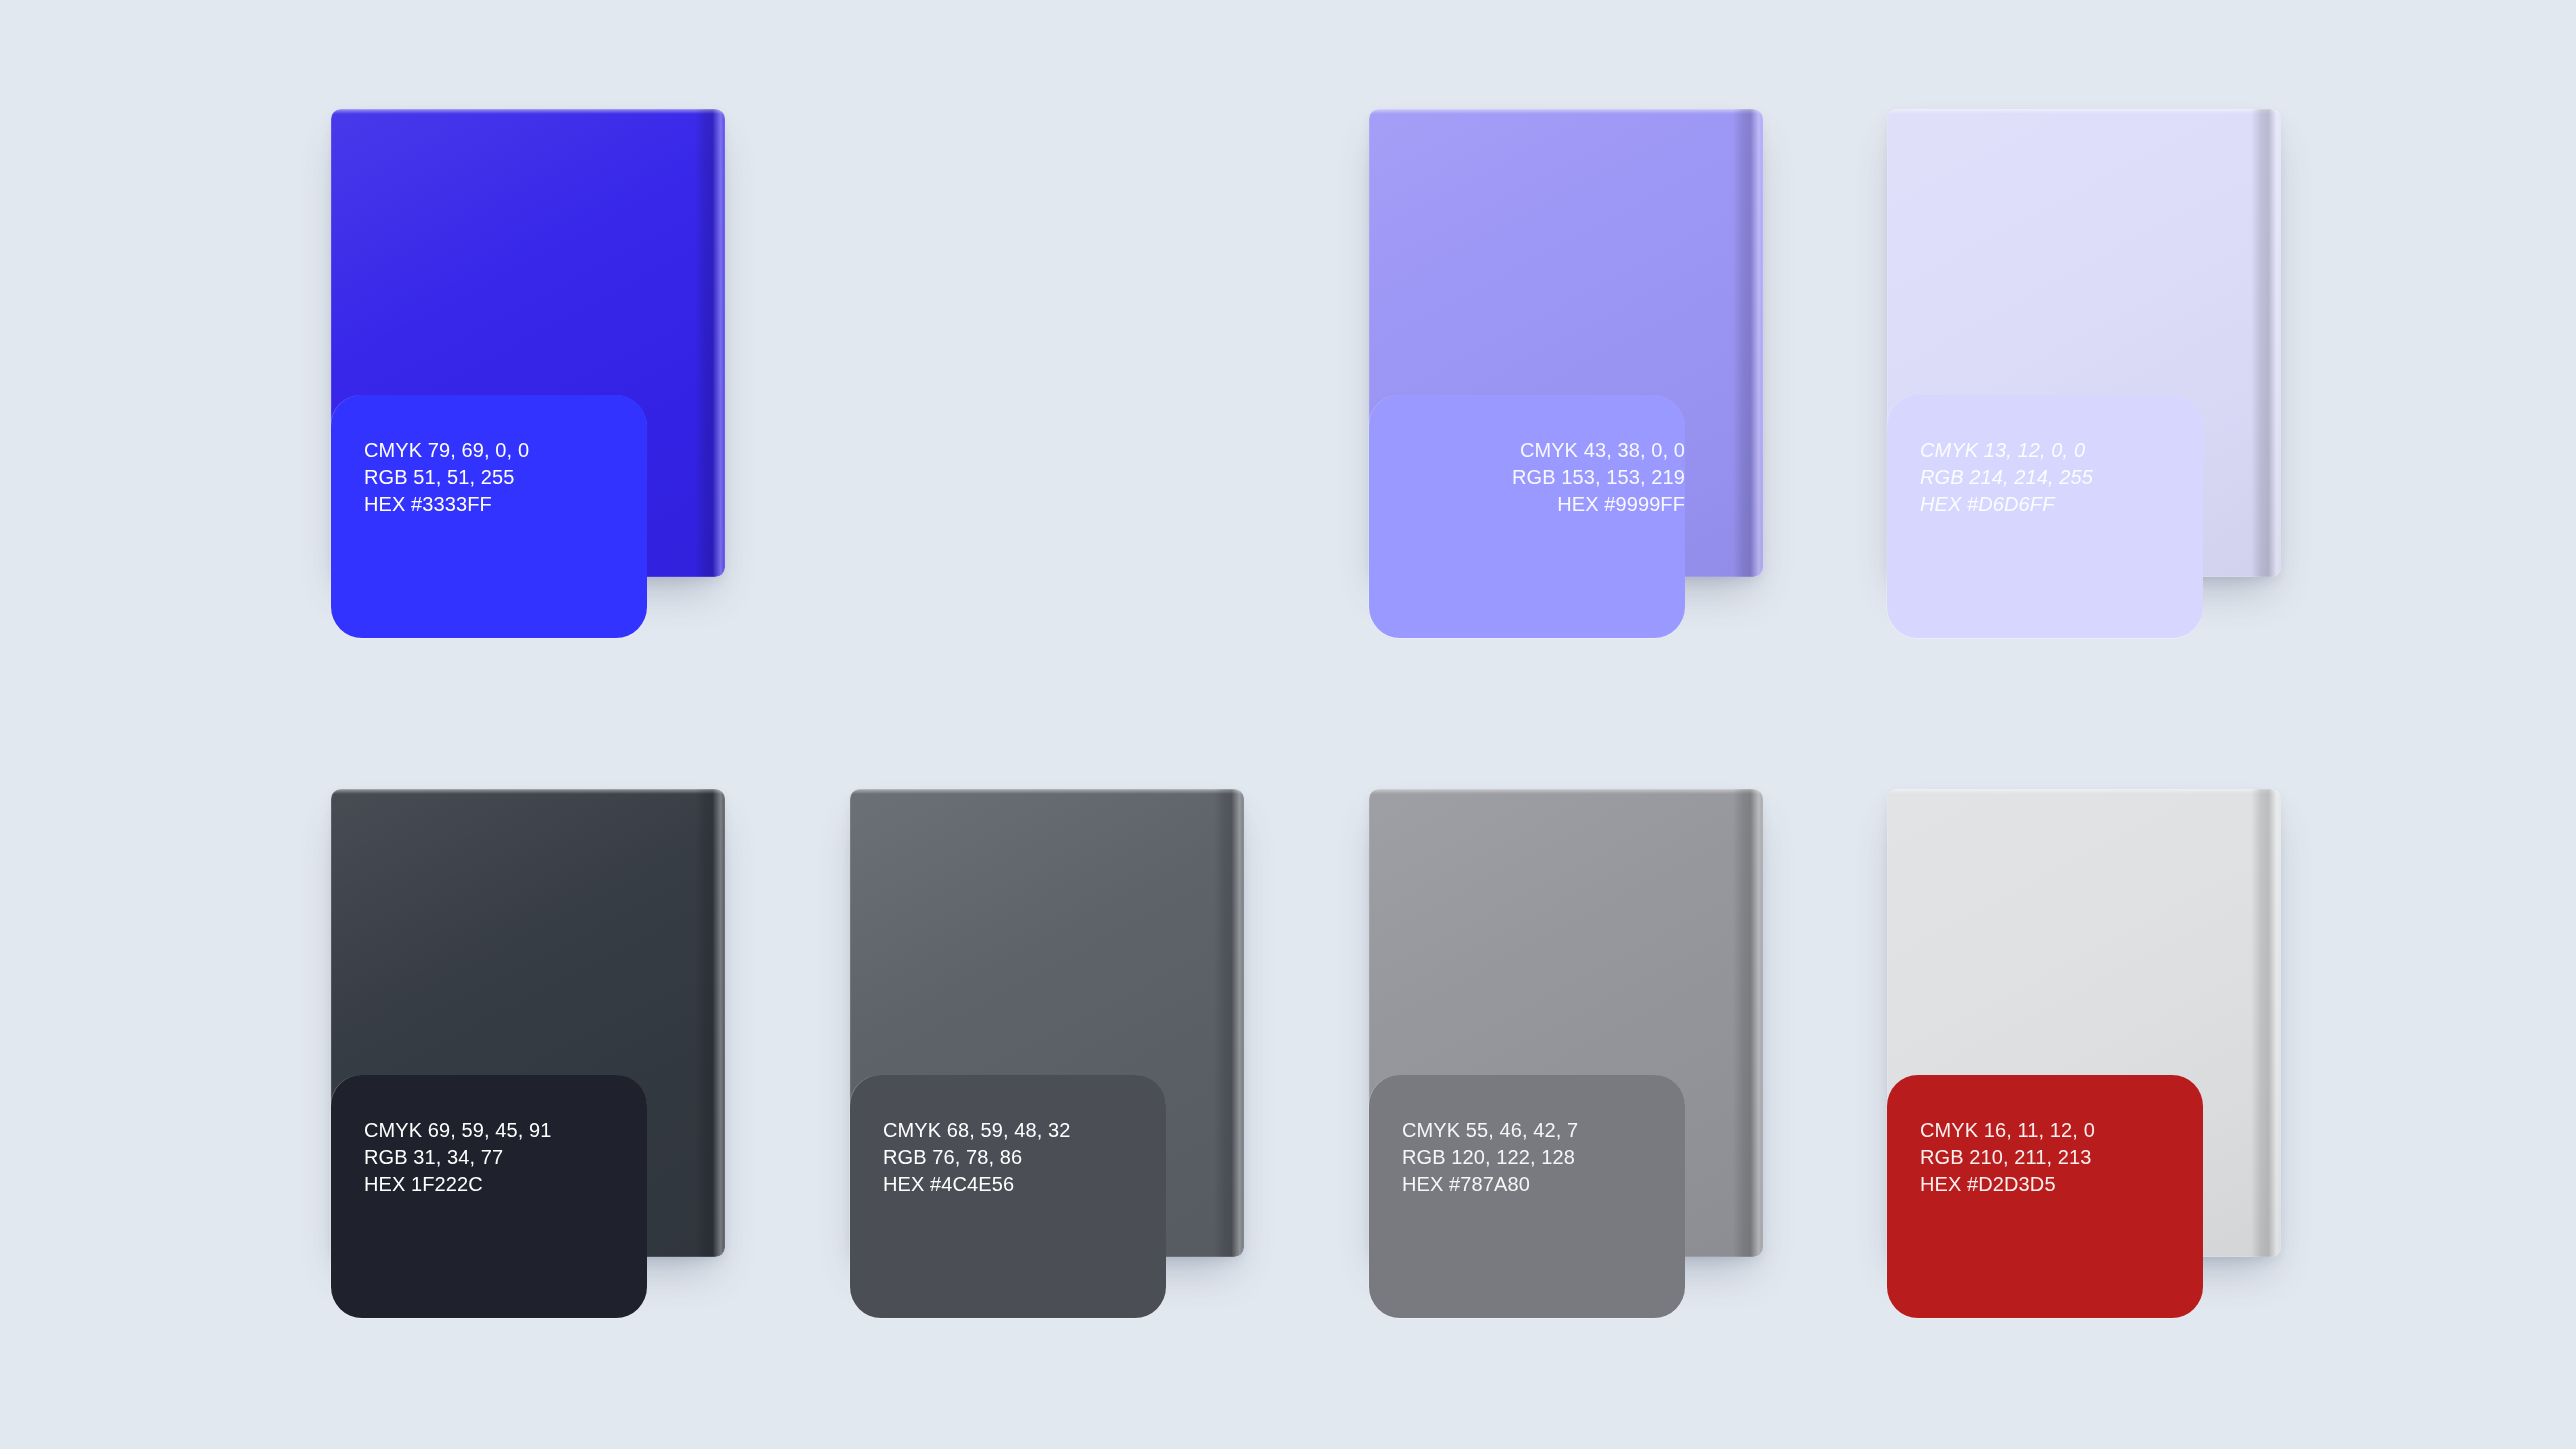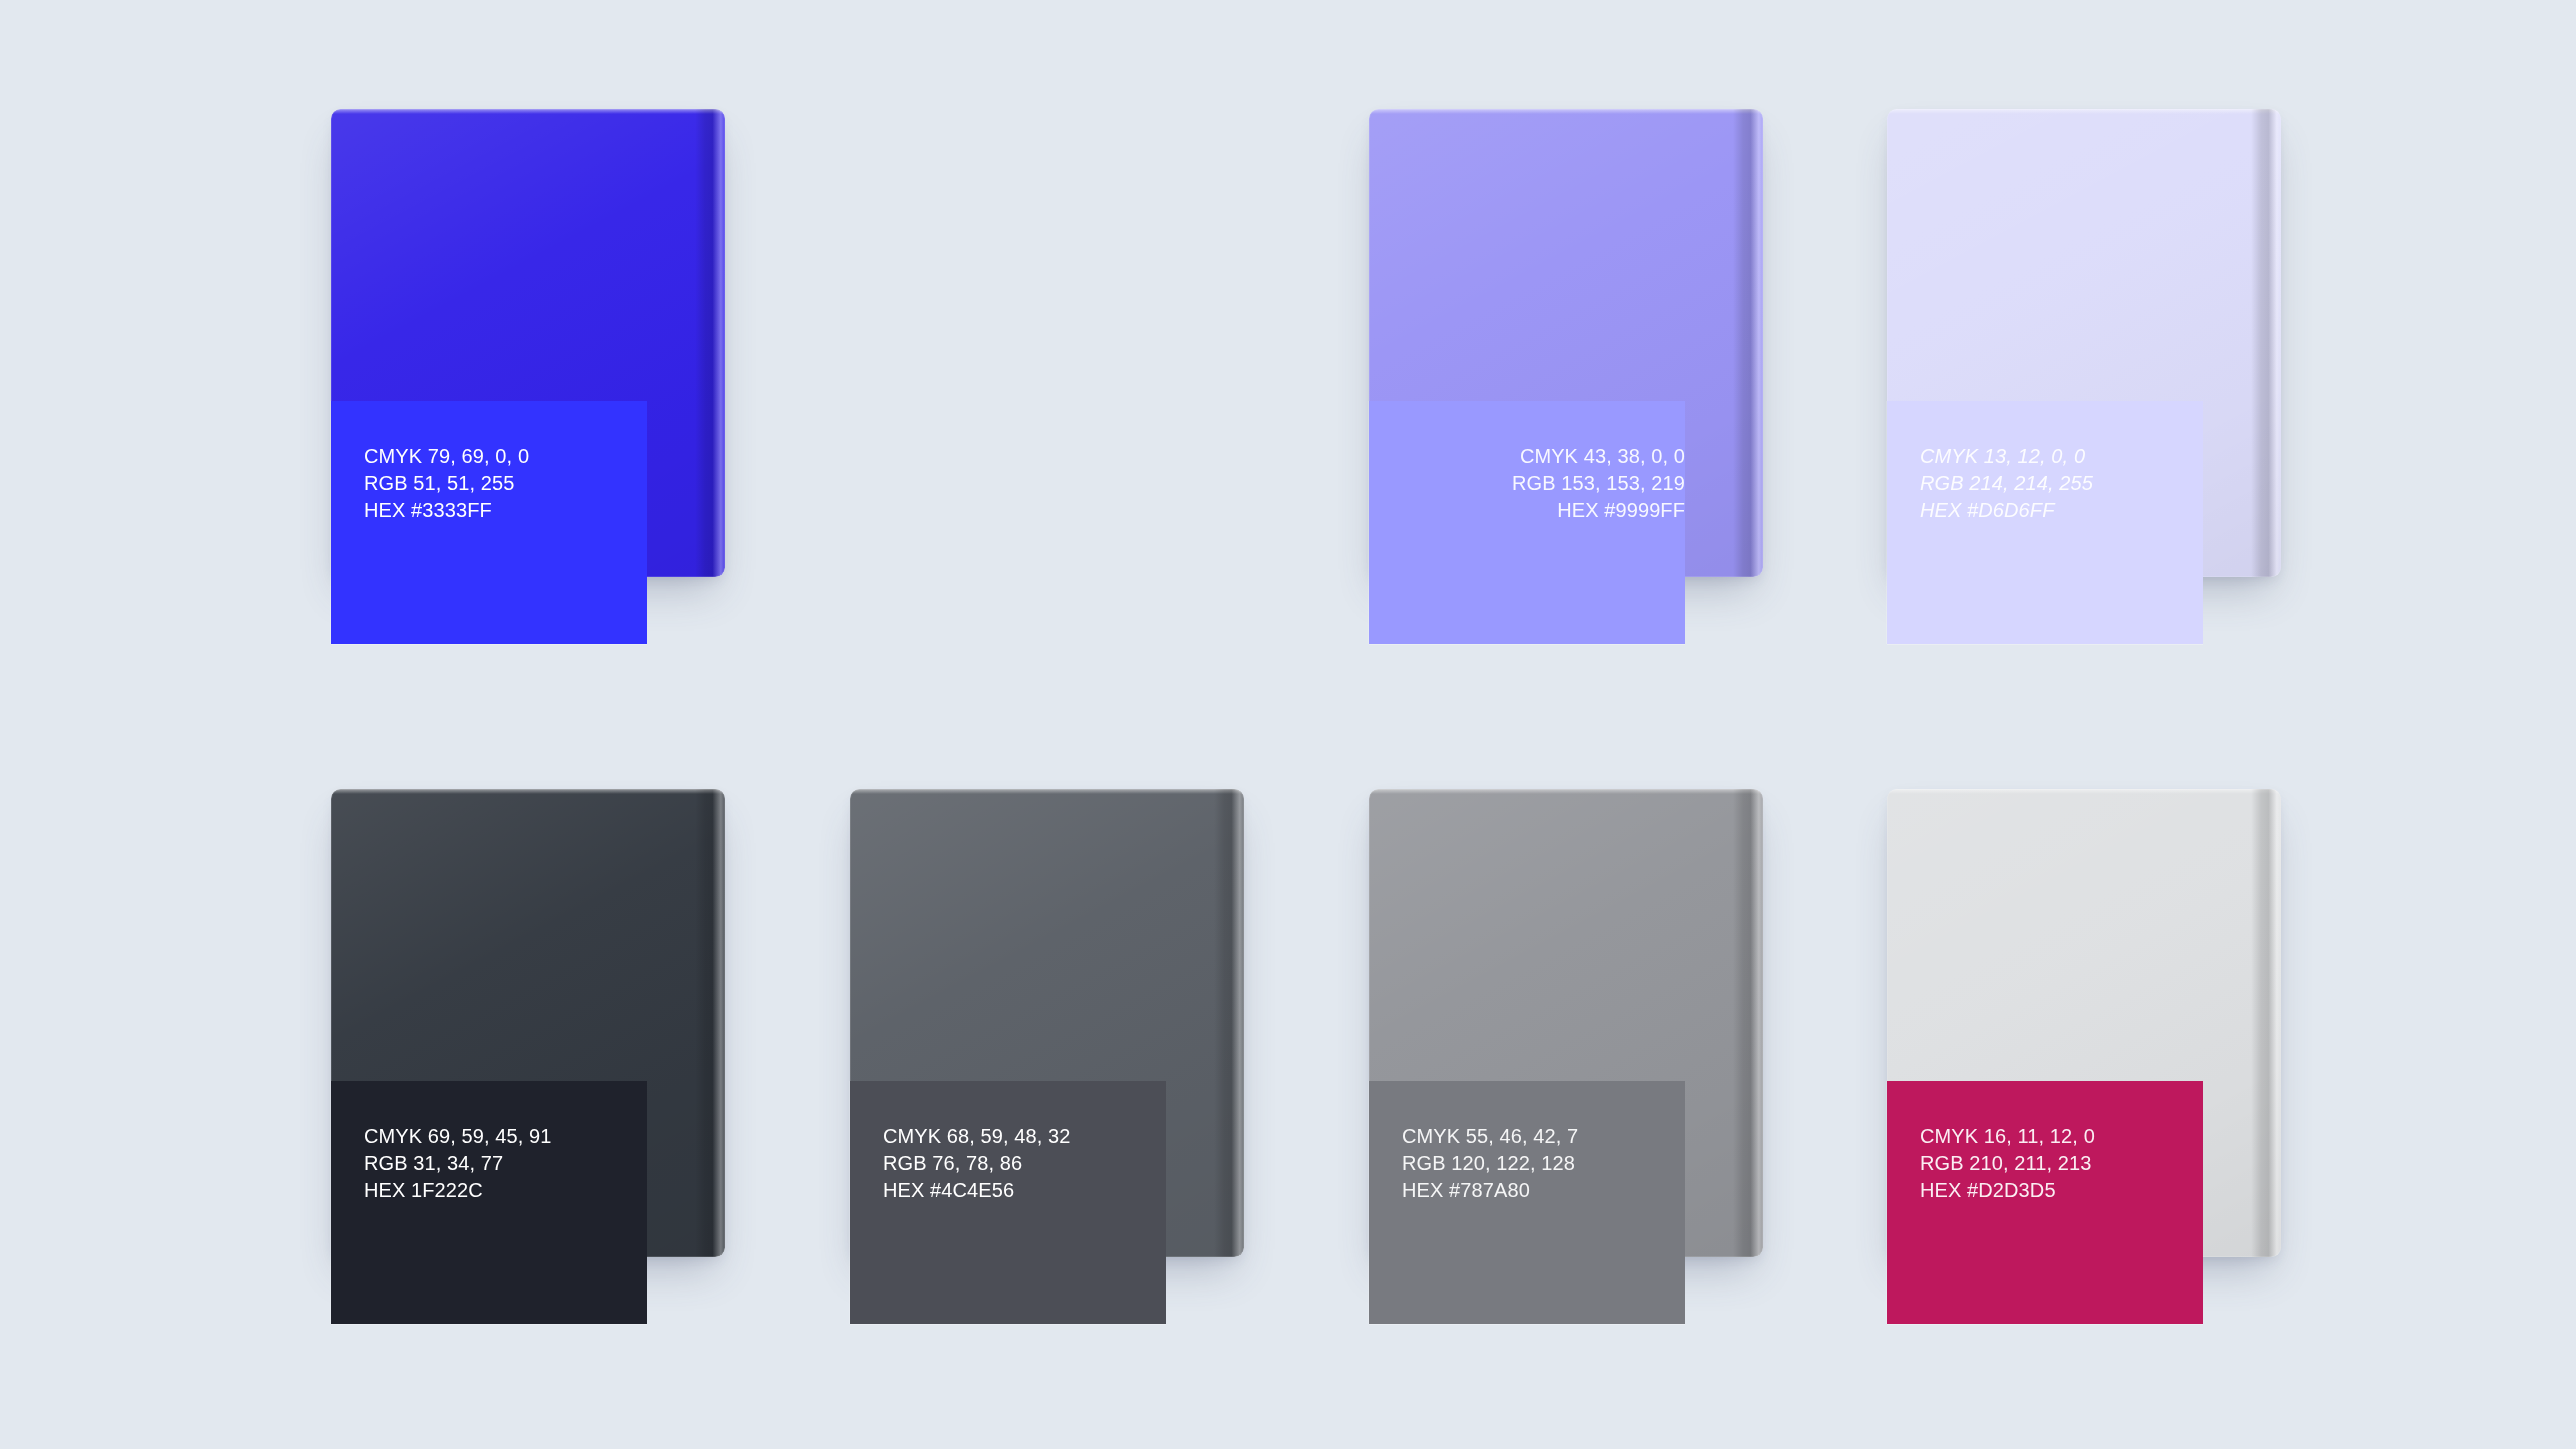--- a/index.html
+++ b/index.html
@@ -93,27 +93,28 @@
     inset: 0;
     border-radius: 9.8px;
     box-shadow: inset 0 0 0 0.9px rgba(255,255,255,0.13);
     pointer-events: none;
   }
 
   
   .info-panel {
     position: absolute;
     left: 0;
-    top: 292px;
+    top: 286px;
     width: 316px;
     height: 243px;
     box-sizing: border-box;
     padding: 42px 0 0 33px;
     box-shadow: 0 0.9px 0 0 rgba(255,255,255,0.30),
                 -0.9px 0 0 0 rgba(255,255,255,0.22);
+    border-radius: 31px;
   }
 
   .info-line {
     font-size: 20px;
     line-height: 27px;
     letter-spacing: 0.1px;
     white-space: nowrap;
   }
 
   
@@ -213,20 +214,20 @@
       </div>
     </div>
     <div class="swatch" style="left: 1887px; top: 789px;">
       <div class="chip">
         <div class="chip-fill" style="background: rgb(222, 224, 226);"></div>
         <div class="chip-sheen"></div>
         <div class="chip-top-rim"></div>
         <div class="chip-right-bevel"></div>
         <div class="chip-edge"></div>
       </div>
-      <div class="info-panel dim" style="background: #be185d;">
+      <div class="info-panel dim" style="background: #b91c1c;">
         <div class="info-line">CMYK 16, 11, 12, 0</div>
         <div class="info-line">RGB 210, 211, 213</div>
         <div class="info-line">HEX #D2D3D5</div>
       </div>
     </div>
   </div>
 
 
 </body></html>

